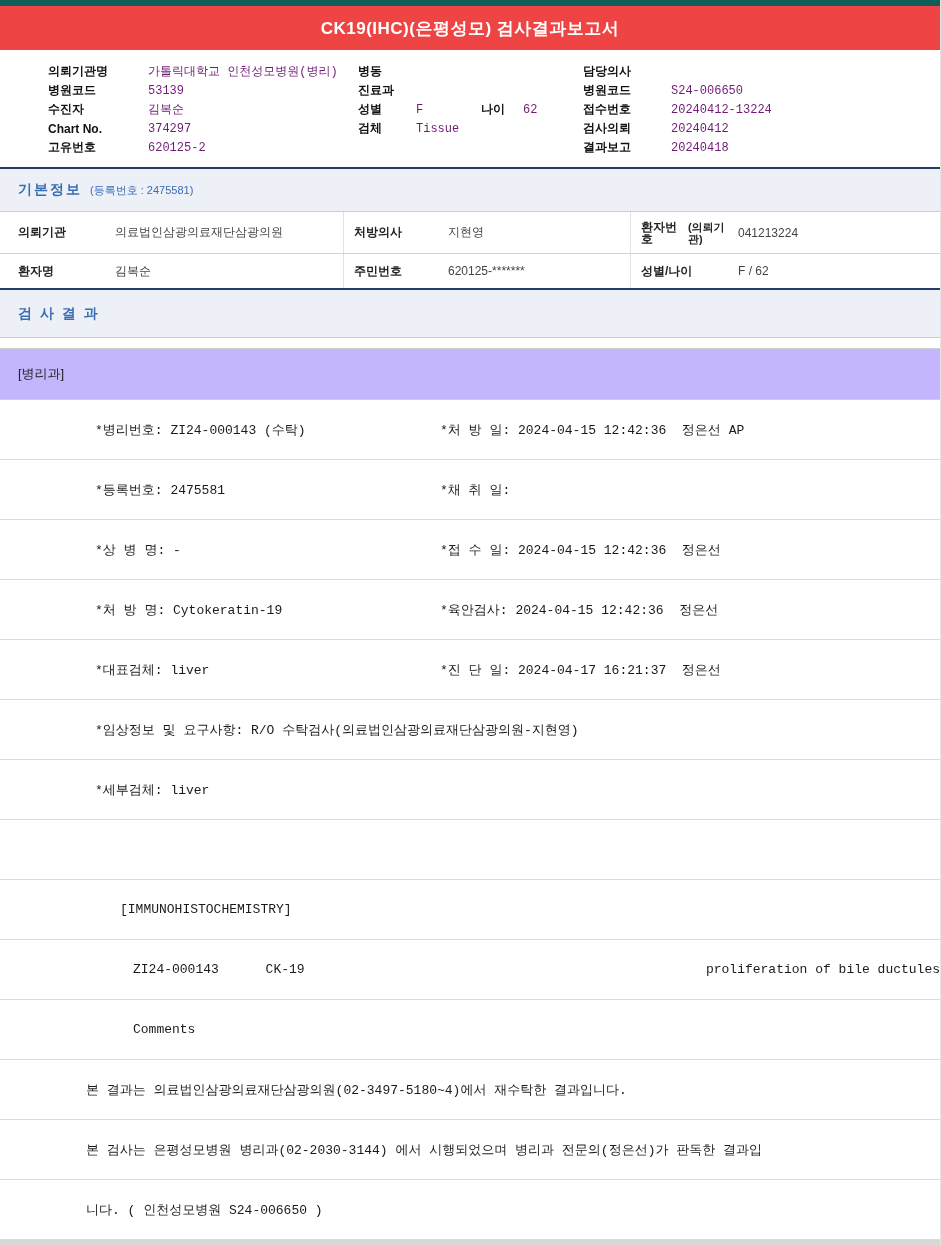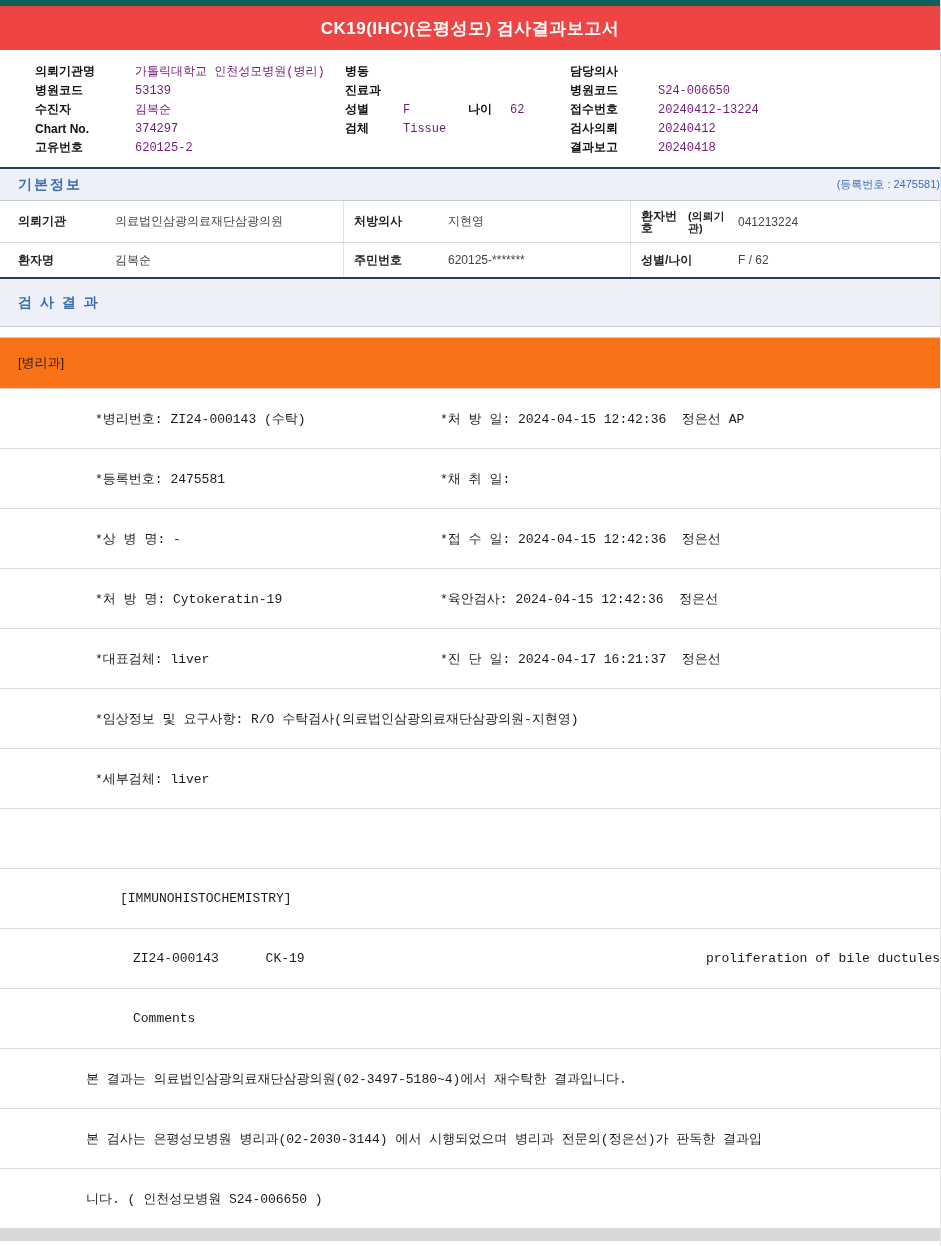--- a/index.html
+++ b/index.html
@@ -11,38 +11,38 @@
     border-right:1px solid #e4e4e4;
   }
   .topbar { height:6px; background:#0e5f5a; }
   .titlebar {
     height:44px; background:#ef4444;
     display:flex; align-items:center; justify-content:center;
   }
   .titlebar h1 { color:#ffffff; font-size:17px; font-weight:bold; letter-spacing:0.5px; }
 
   
-  .meta { display:flex; padding:12px 0 10px 35px; }
+  .meta { display:flex; padding:12px 0 10px 48px; }
   .meta-col-left  { width:310px; }
   .meta-col-mid   { width:225px; }
   .meta-col-right { flex:1; }
   .meta-row { display:flex; align-items:center; height:19px; font-size:12px; }
   .meta-row .lbl { font-weight:bold; color:#111; }
   .meta-col-left  .lbl { width:100px; }
   .meta-col-mid   .lbl { width:58px; }
   .meta-col-right .lbl { width:88px; }
   .meta-row .val { font-family:Liberation Mono, monospace; color:#701a75; white-space:pre; }
   .meta-col-mid .val-f { width:65px; }
   .meta-col-mid .lbl-age { width:42px; font-weight:bold; }
 
   .navy-line { height:2px; background:#243d66; }
 
   
   .band { background:#edf1f7; display:flex; align-items:center; padding-left:18px; border-bottom:1px solid #c9cdd4; }
-  .band-basic { height:32px;justify-content:space-between; }
+  .band-basic { height:43px; }
   .band-results { height:48px; }
   .band-title { color:#3a6db4; font-size:14px; font-weight:bold; letter-spacing:2px; }
   .band-sub { color:#3a6db4; font-size:11px; margin-left:8px; letter-spacing:0; }
 
   
   .info-row {
     display:grid;
     grid-template-columns:97px 238px 95px 192px 98px 1fr;
     align-items:center;
     padding-left:18px; font-size:12px;
@@ -50,21 +50,21 @@
   .info-row-1 { height:42px; border-bottom:1px solid #d4d4d4; }
   .info-row-2 { height:36px; border-bottom:2px solid #243d66; }
   .info-row .ilbl { font-weight:bold; color:#222; }
   .info-row .ival { color:#444; font-family:Liberation Sans, sans-serif; white-space:pre; }
   .info-row .cell-b { border-left:1px solid #e3e3e3; height:100%; display:flex; align-items:center; padding-left:10px; margin-left:-10px; }
   .ilbl-2line { line-height:12px; }
   .ilbl-2line .sub { font-size:11px; font-weight:bold; display:block; }
 
   
   .dept-band {
-    height:52px; margin-top:10px; background:#f97316;
+    height:52px; margin-top:10px; background:#c4b5fd;
     border-top:1px solid #cfcfcf; border-bottom:1px solid #cfcfcf;
     display:flex; align-items:center; padding-left:18px;
     font-size:13px; color:#222;
   }
 
   
   .rrow {
     display:flex; align-items:center; height:60px;
     border-bottom:1px solid #dcdcdc;
     font-family:"Liberation Mono","DejaVu Sans Mono",monospace;

